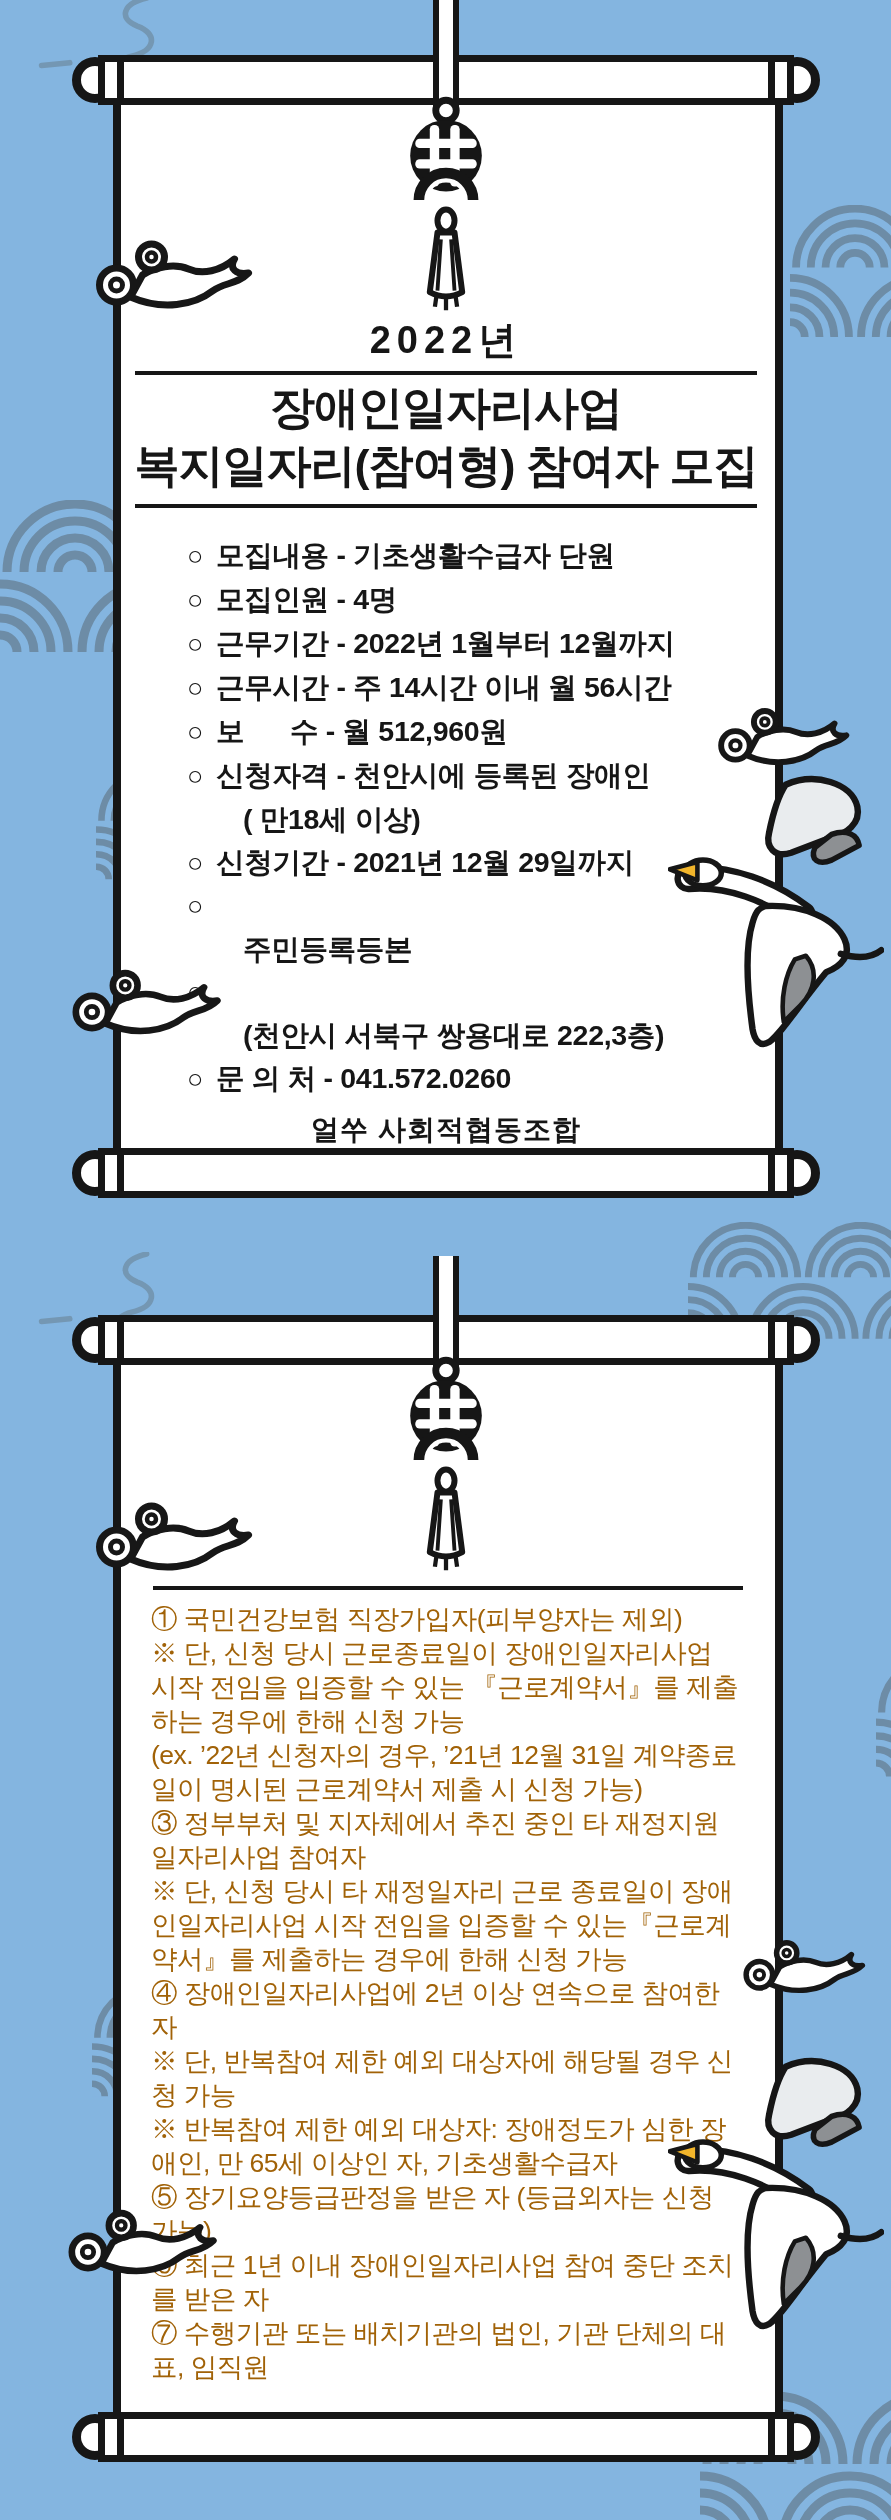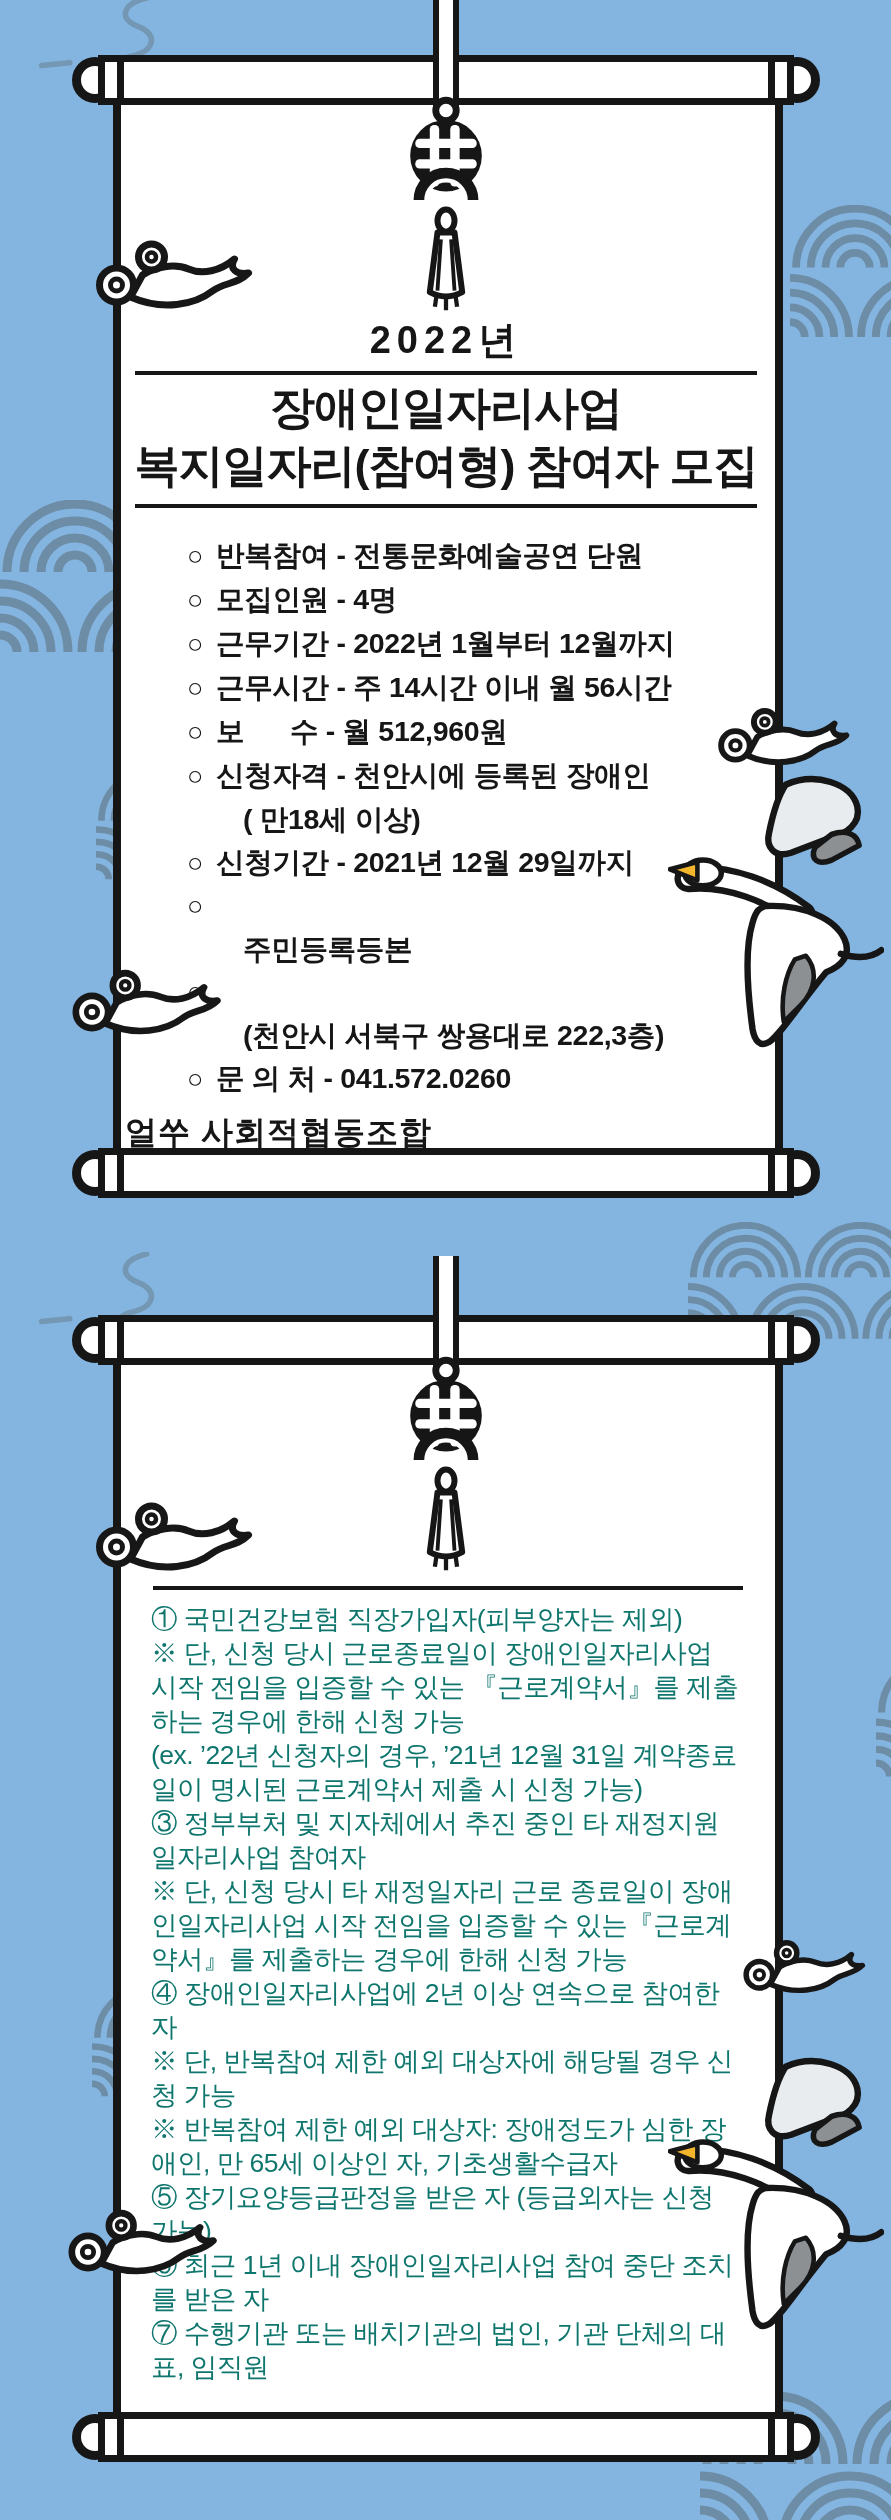--- a/index.html
+++ b/index.html
@@ -69,26 +69,26 @@
   .year-title{font-size:38px; font-weight:bold; letter-spacing:6px; line-height:44px;}
   .hr{border-top:4px solid #161616; margin:9px 10px 4px 10px; height:0;}
   .main-title{font-size:45px; font-weight:bold; line-height:58px; letter-spacing:-1px;}
   .recruit-list{margin-top:26px; text-align:left; padding-left:62px;}
   .item{display:flex; align-items:baseline; font-size:28.5px; font-weight:bold;
         line-height:43px; letter-spacing:-0.3px; white-space:pre;}
   .bullet{font-size:27px; font-weight:normal; margin-right:13px;}
   .item-text{white-space:pre-wrap;}
   .item-extra{font-size:28.5px; font-weight:bold; line-height:43px;
         margin-left:56px; white-space:pre; letter-spacing:-0.3px;}
-  .coop{text-align:left; font-size:32px; font-weight:800; letter-spacing:1px;}
+  .coop{text-align:center; font-size:28px; font-weight:800; letter-spacing:1px;}
   #content1 .coop{margin-top:10px;}
   .exclusion-title{font-size:34px; font-weight:bold; letter-spacing:0.38em; line-height:42px;}
   #content2 .hr{margin:10px 2px 0 2px;}
   .exclusion-list{margin-top:12px; text-align:left;}
-  .para{font-size:26.5px; font-weight:400; line-height:34px; letter-spacing:-0.5px; color:#0f766e;}
+  .para{font-size:26.5px; font-weight:400; line-height:34px; letter-spacing:-0.5px; color:#a16207;}
 </style>
 </head>
 <body>
 
 <div class="page">
 
   <svg width="0" height="0" style="position:absolute" aria-hidden="true">
     <defs>
       <symbol id="sym-wave" viewBox="0 0 300 160">
         <g>
@@ -208,21 +208,21 @@
   <div class="scroll-body" id="body1">
     <div class="content" id="content1">
       <div class="year-title">2022년</div>
       <div class="hr"></div>
       <div class="main-title">
         <span>장애인일자리사업</span><br>
         <span>복지일자리(참여형) 참여자 모집</span>
       </div>
       <div class="hr"></div>
       <div class="recruit-list" id="recruit-list">
-          <div class="item"><span class="bullet">○</span><span class="item-text">반복참여 - 전통문화예술공연 단원</span></div>
+          <div class="item"><span class="bullet">○</span><span class="item-text">모집내용 - 기초생활수급자 단원</span></div>
           <div class="item"><span class="bullet">○</span><span class="item-text">모집인원 - 4명</span></div>
           <div class="item"><span class="bullet">○</span><span class="item-text">근무기간 - 2022년 1월부터 12월까지</span></div>
           <div class="item"><span class="bullet">○</span><span class="item-text">근무시간 - 주 14시간 이내 월 56시간</span></div>
           <div class="item"><span class="bullet">○</span><span class="item-text">보      수 - 월 512,960원</span></div>
           <div class="item"><span class="bullet">○</span><span class="item-text">신청자격 - 천안시에 등록된 장애인</span></div>
           <div class="item-extra">( 만18세 이상)</div>
           <div class="item"><span class="bullet">○</span><span class="item-text">신청기간 - 2021년 12월 29일까지</span></div>
           <div class="item"><span class="bullet">○</span></div>
           <div class="item-extra">주민등록등본</div>
           <div class="item"><span class="bullet">○</span></div>

